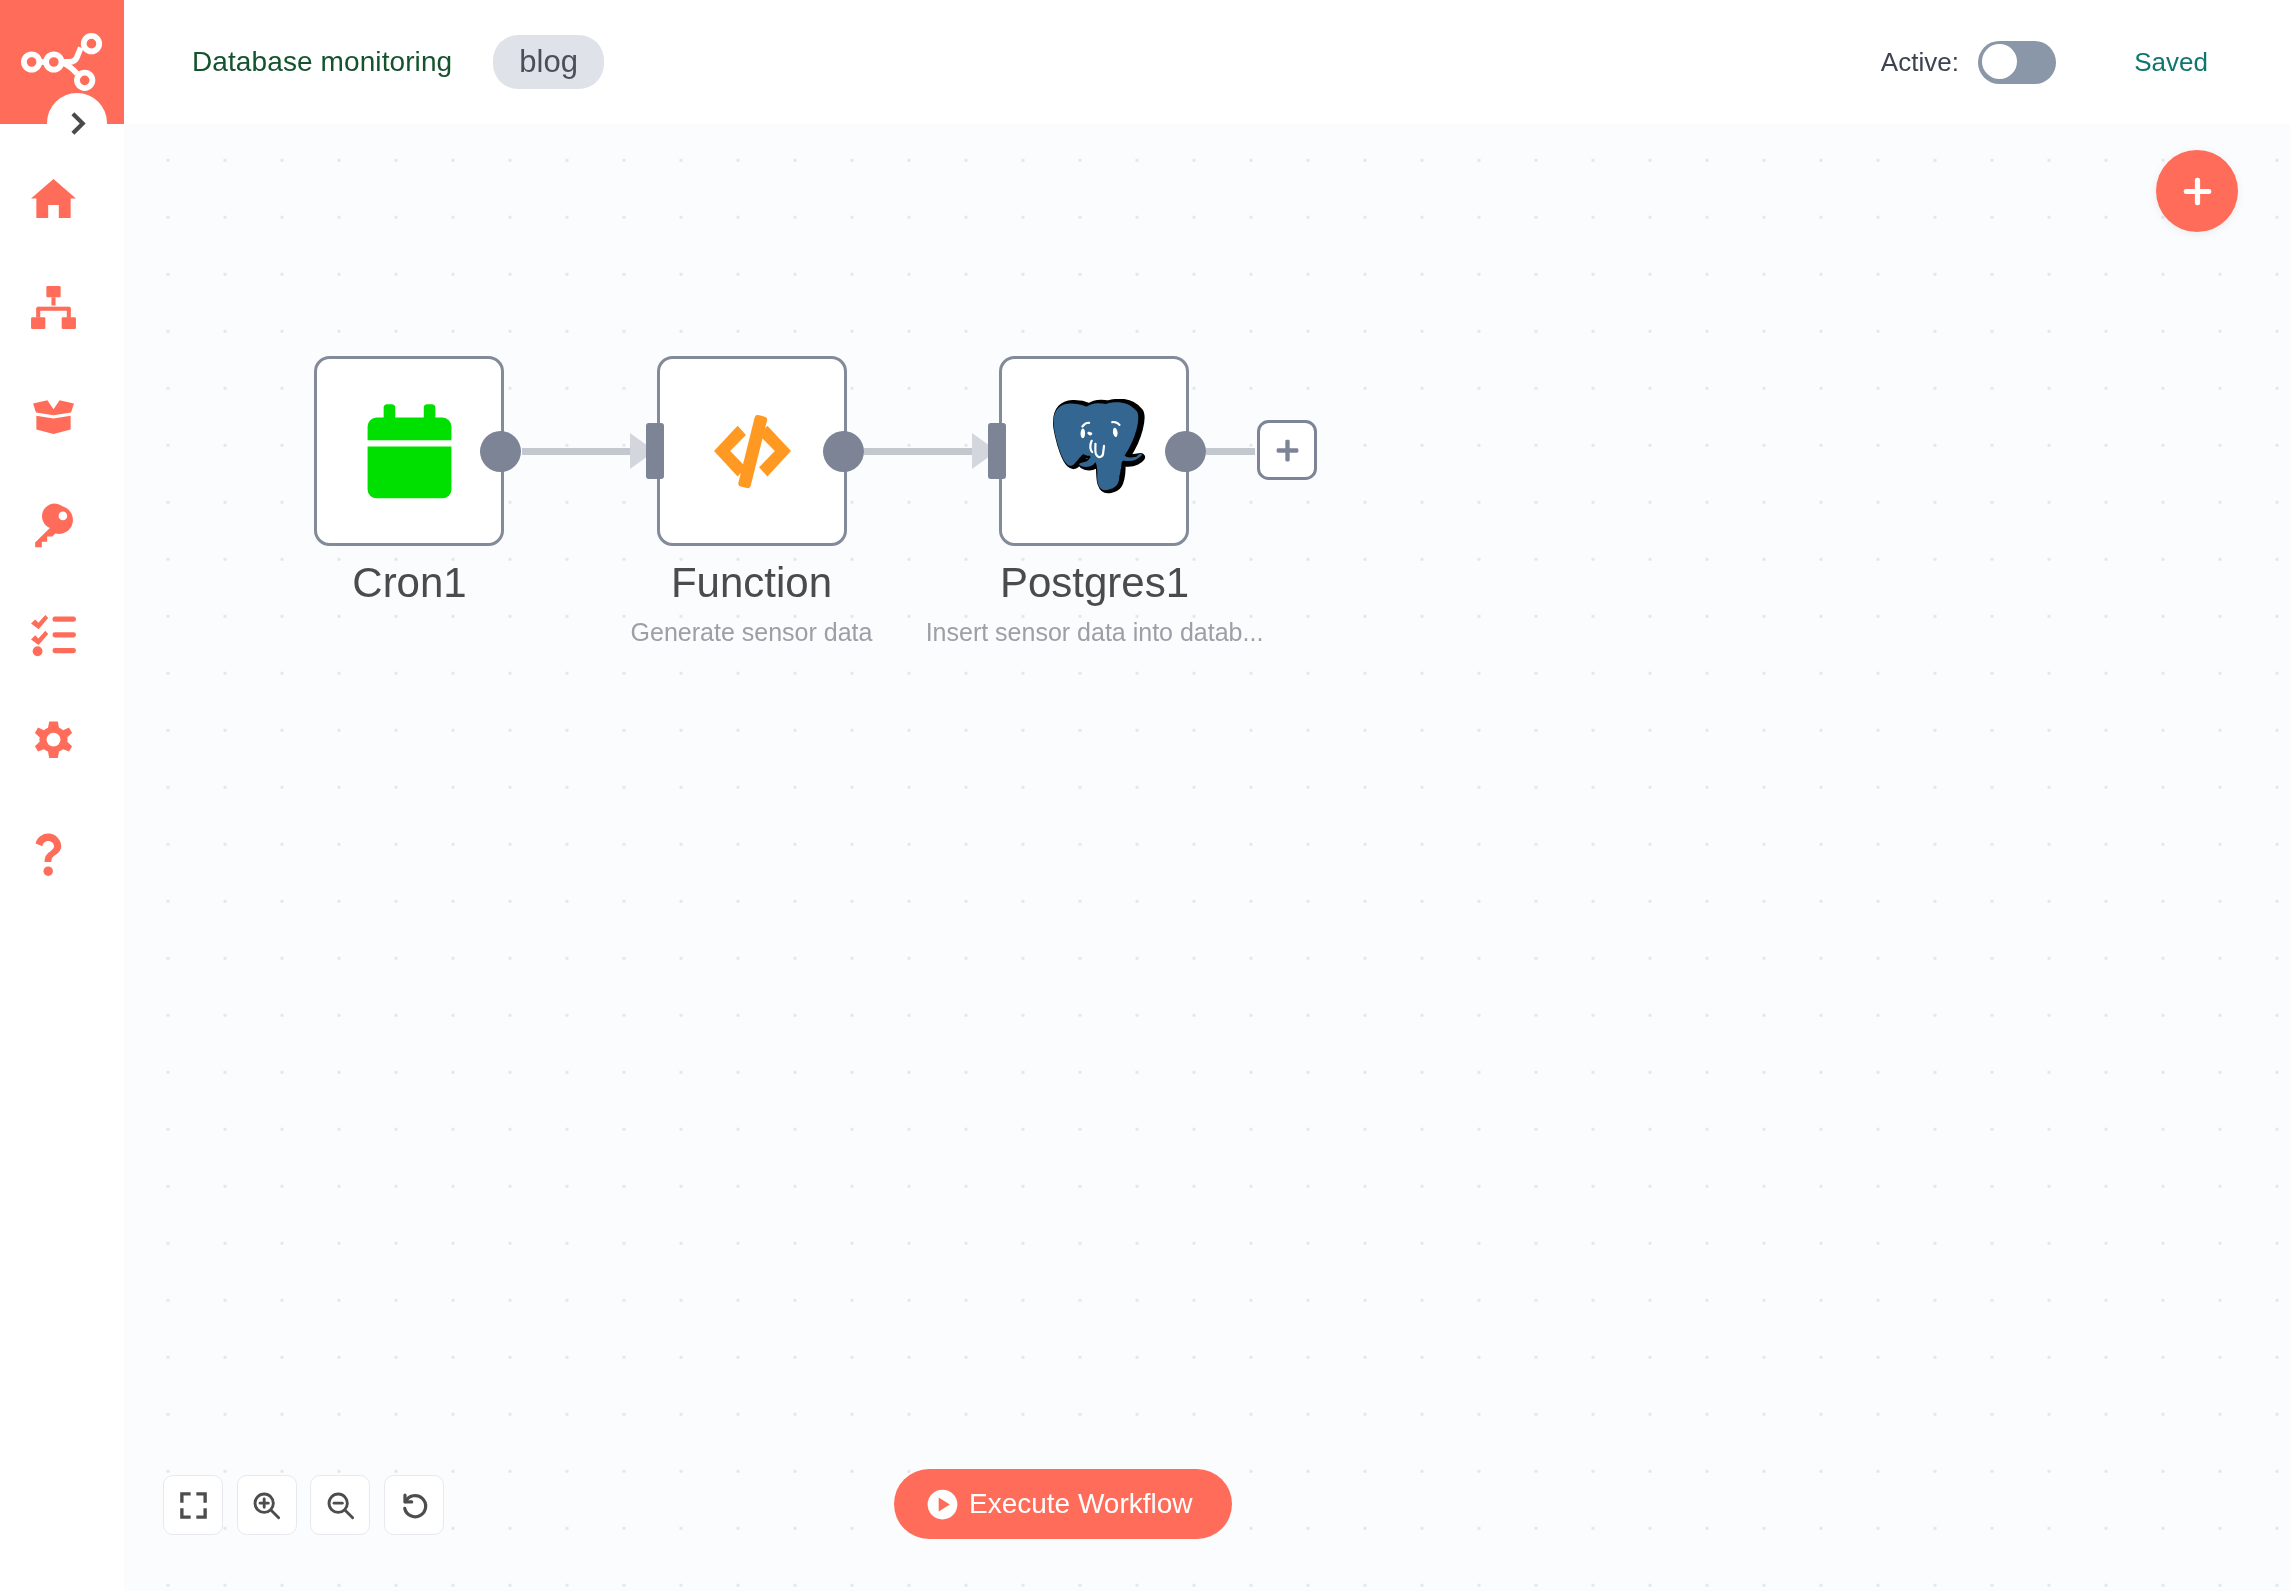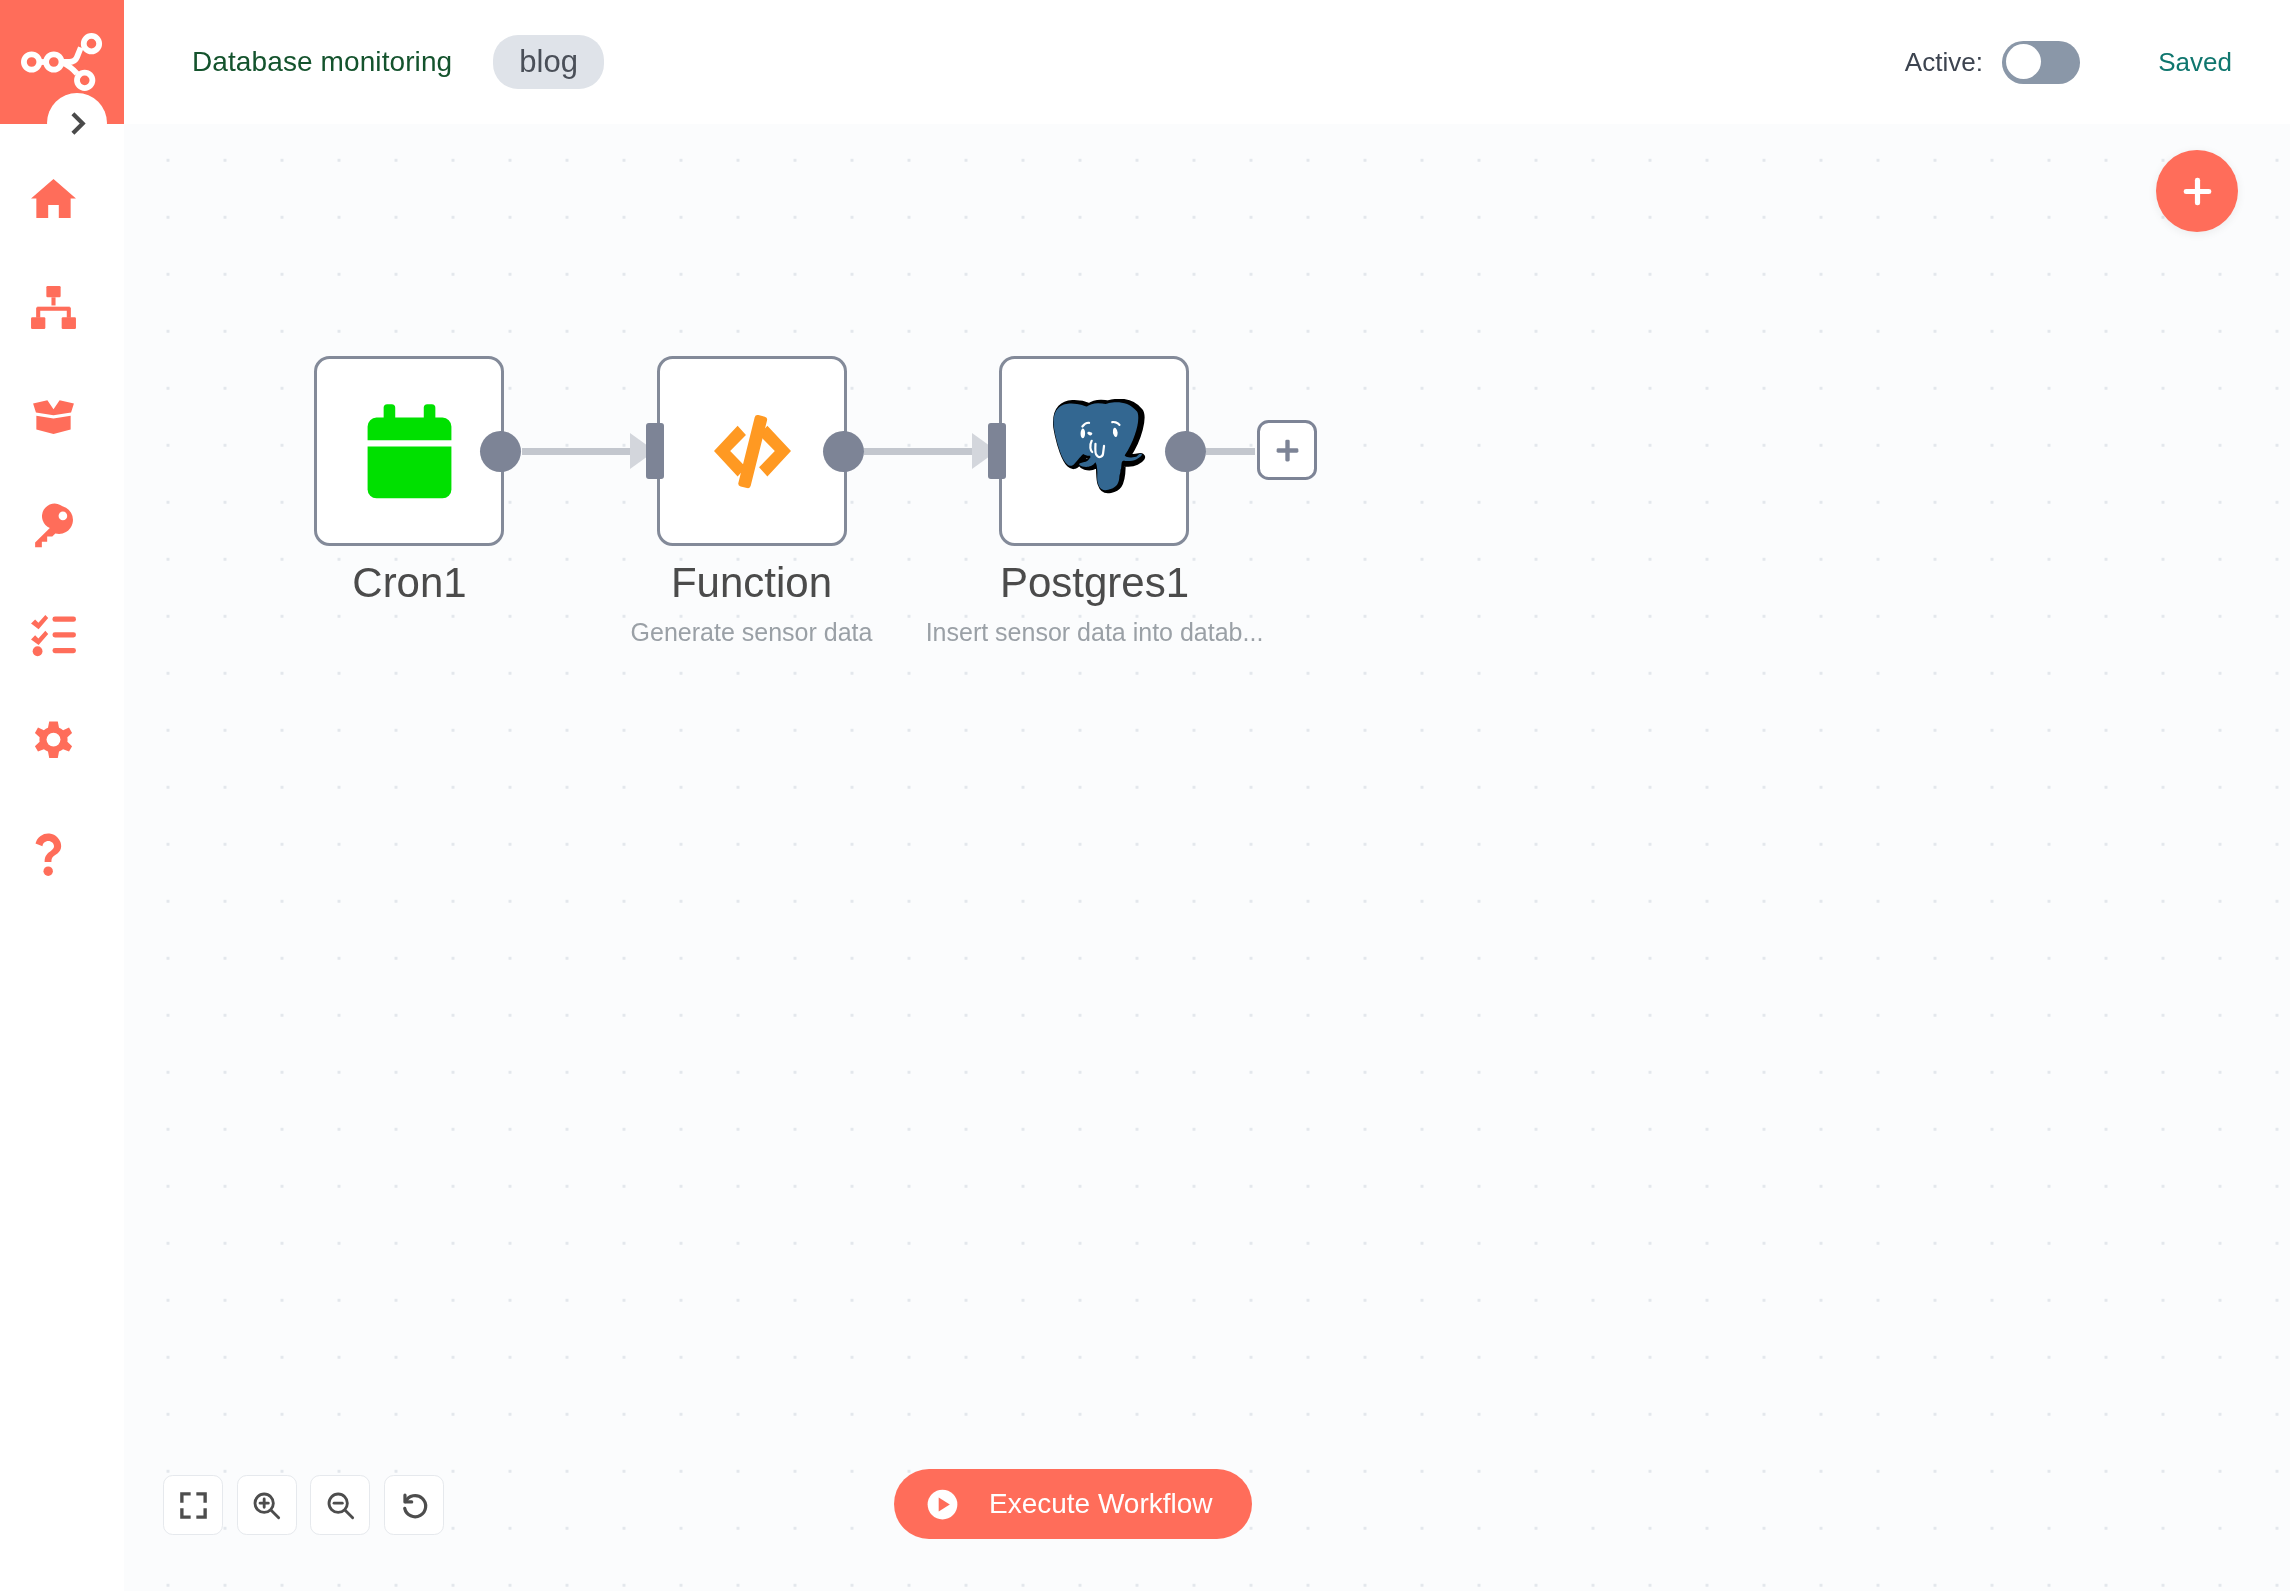--- a/index.html
+++ b/index.html
@@ -71,21 +71,21 @@
     color: #4a4f58;
     border-radius: 25px;
     padding: 10.7px 26px 12.6px;
     font-size: 31px;
     line-height: 1;
     white-space: nowrap;
   }
   .header-right {
     margin-left: auto;
     display: flex; align-items: center;
-    padding-right: 58px;
+    padding-right: 82px;
   }
   .active-label {
     font-size: 26px; color: #3d4450;
     margin-right: 19.4px; white-space: nowrap;
   }
   .toggle {
     width: 78px; height: 43px; border-radius: 21.3px;
     background: #8a97a8;
     position: relative; cursor: pointer;
   }
@@ -217,21 +217,21 @@
 
   .exec-btn {
     position: absolute; left: 770px; bottom: 52px;
     height: 70px;
     background: #ff6d5a;
     border: none;
     border-radius: 35px;
     color: #ffffff;
     font-size: 28px;
     font-family: "Liberation Sans", sans-serif;
-    display: flex; align-items: center; gap: 29px;
+    display: flex; align-items: center; gap: 9px;
     padding: 0 39px 0 31px;
     cursor: pointer;
     white-space: nowrap;
   }
   .exec-btn svg { width: 35px; height: 35px; flex: none; }
 </style>
 </head>
 <body>
 
 <div id="app">

